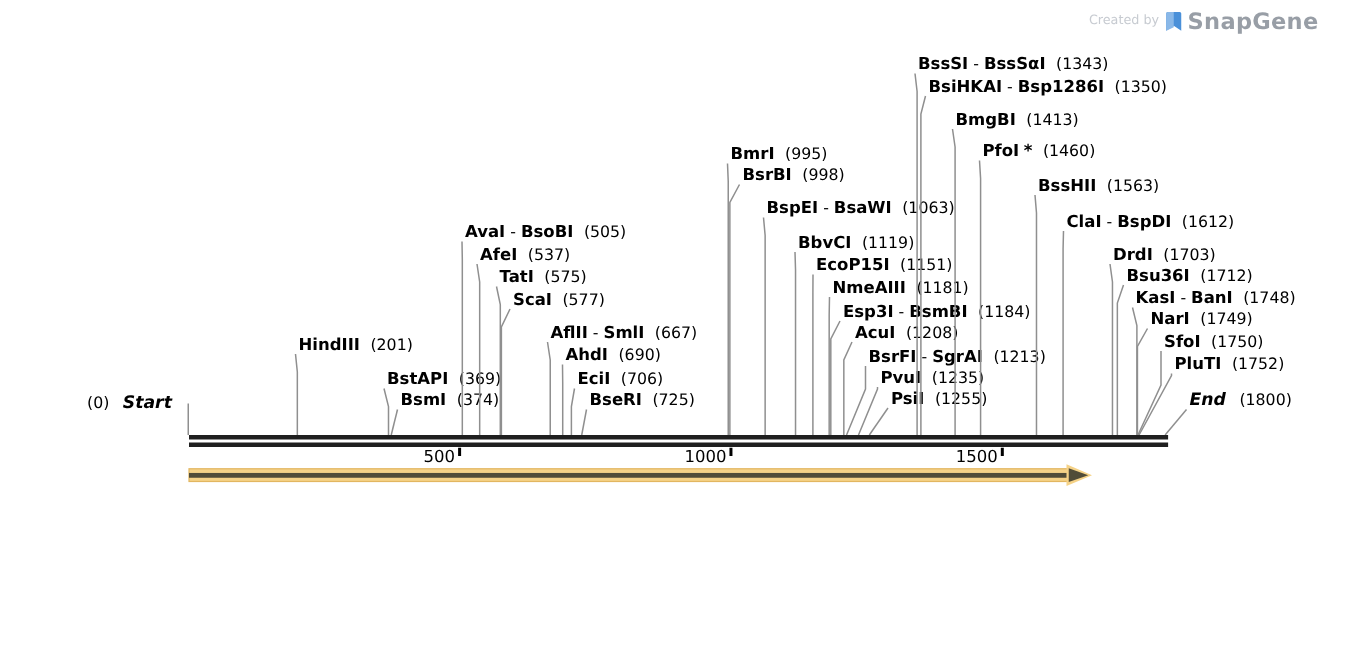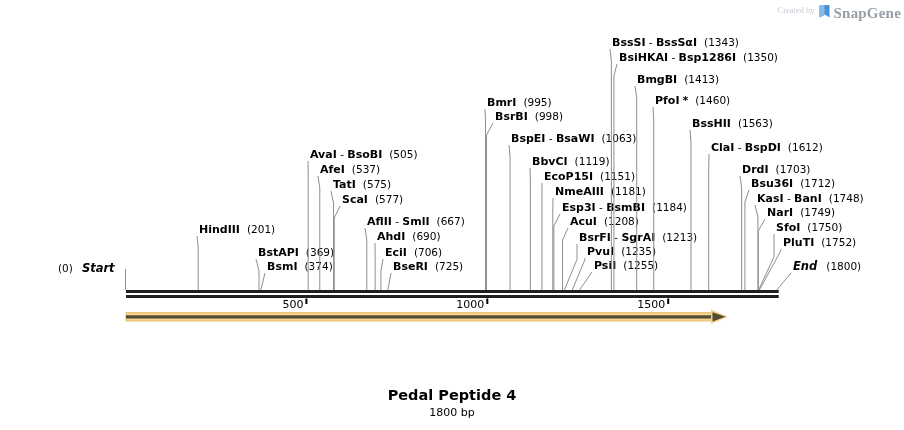--- a/index.html
+++ b/index.html
@@ -2,21 +2,21 @@
 <html><head>
 <meta charset="utf-8">
 <style>
   html,body{margin:0;padding:0;background:#ffffff;}
   body{width:904px;height:430px;font-family:"DejaVu Sans","Liberation Sans",sans-serif;}
   .canvas{position:relative;width:904px;height:430px;overflow:hidden;background:#fff;}
   .map-svg{position:absolute;left:0;top:0;}
   .title-block{position:absolute;left:0;top:387px;width:904px;text-align:center;color:#000;}
   .title-block .seq-title{font-size:14.5px;font-weight:bold;margin:0;line-height:1.2;}
   .title-block .seq-len{font-size:11px;margin:2px 0 0 0;}
-  .watermark{position:absolute;top:5px;right:3px;display:flex;align-items:flex-start;gap:4px;font-family:Liberation Serif, serif;}
+  .watermark{position:absolute;top:5px;right:25px;display:flex;align-items:center;gap:4px;}
   .watermark .created{font-size:8.5px;color:#c7cbd1;}
   .watermark .brand{font-size:15px;font-weight:600;color:#989ea6;letter-spacing:.2px;}
   .logo{display:inline-block;}
 </style>
 </head>
 <body>
 
 <div class="canvas">
 
   <svg class="map-svg" id="mapSvg" width="904" height="430" viewBox="0 0 904 430">
@@ -188,18 +188,14 @@
 
   <div class="watermark">
     <span class="created">Created by</span>
     <svg class="logo" width="11" height="13" viewBox="0 0 11 13">
       <path d="M1.5 0 H9.5 Q10.5 0 10.5 1 V12.5 L5.5 9.2 0.5 12.5 V1 Q0.5 0 1.5 0 Z" fill="#4a90d9"></path>
       <path d="M1.5 0 H5.5 V10.2 L0.5 12.5 V1 Q0.5 0 1.5 0 Z" fill="#8ab8e8"></path>
     </svg>
     <span class="brand">SnapGene</span>
   </div>
 
-  <div class="title-block">
-    <div class="seq-title">Pedal Peptide 4</div>
-    <div class="seq-len">1800 bp</div>
-  </div>
 
 </div>
 
 </body></html>

